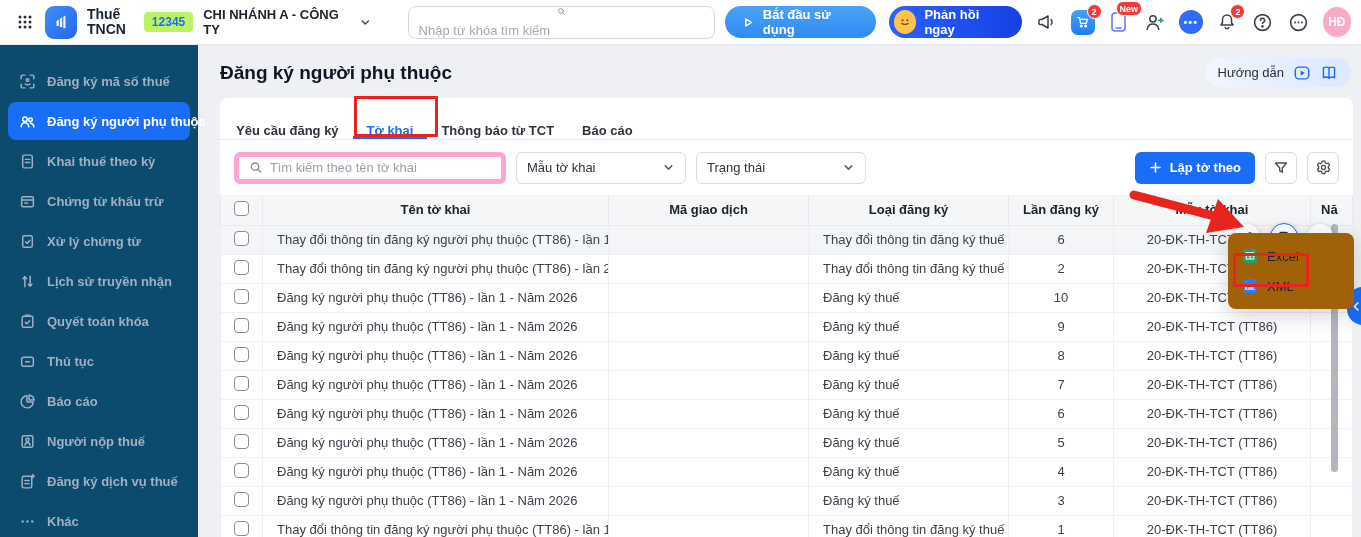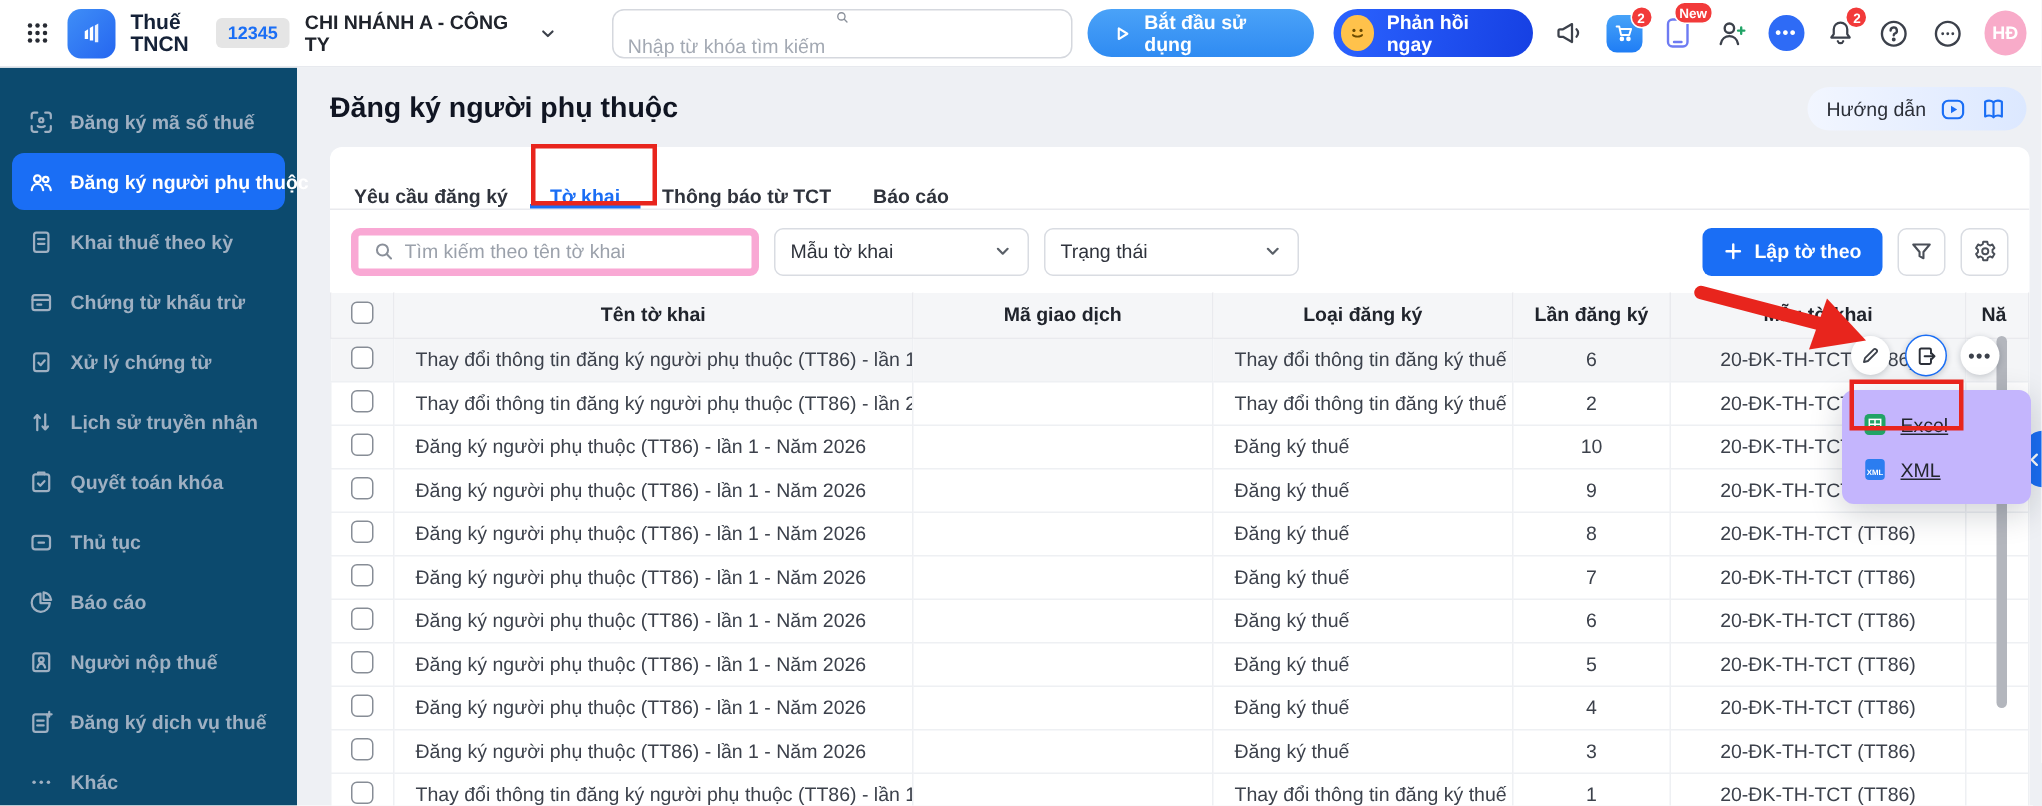--- a/index.html
+++ b/index.html
@@ -4,21 +4,21 @@
 <style>
   * { margin:0; padding:0; box-sizing:border-box; }
   html,body { width:1361px; height:537px; overflow:hidden; }
   body { font-family:"Liberation Sans","DejaVu Sans",sans-serif; position:relative; background:#eef0f4; color:#23262e; }
 
   
   .topbar { height:45px; background:#fff; border-bottom:1px solid #e7e9ee; display:flex; align-items:center; padding:0 10px 0 14px; gap:10px; position:relative; z-index:5; }
   .appsgrid { width:22px; height:22px; display:flex; align-items:center; justify-content:center; cursor:pointer; }
   .logo { width:33px; height:33px; border-radius:9px; background:linear-gradient(135deg,#3f8ef7,#2566f0); display:flex; align-items:center; justify-content:center; }
   .apptitle { font-size:14px; font-weight:700; color:#152238; line-height:15px; }
-  .orgcode { background:#e5e5e5; color:#1a6ef5; font-weight:700; font-size:12px; border-radius:4px; padding:3px 8px; margin-left:8px; }
+  .orgcode { background:#bef264; color:#1a6ef5; font-weight:700; font-size:12px; border-radius:4px; padding:3px 8px; margin-left:8px; }
   .orgname { font-size:13px; font-weight:700; color:#20242c; display:flex; align-items:center; gap:6px; cursor:pointer; }
   .tb-search { width:318px; height:33px; border:1px solid #d5d8de; border-radius:8px; display:flex; align-items:center; padding:0 10px; gap:7px; margin-left:26px;flex-direction:column; }
   .tb-search input { border:none; outline:none; font-size:13px; color:#3c414b; width:100%; font-family:inherit; }
   .tb-search input::placeholder { color:#a3a9b3; }
   .rightgrp { margin-left:auto; display:flex; align-items:center; gap:13px; }
   .pill-start { height:32px; border-radius:16px; background:linear-gradient(180deg,#4aa2f8,#2f8bf2); color:#fff; font-size:13px; font-weight:700; display:flex; align-items:center; gap:8px; padding:16px 16px; cursor:pointer; }
   .pill-feedback { height:32px; border-radius:16px; background:linear-gradient(100deg,#2b63ff,#1640e3); color:#fff; font-size:13px; font-weight:700; display:flex; align-items:center; gap:8px; padding:0 14px 0 5px; cursor:pointer; }
   .smiley { width:24px; height:24px; border-radius:50%; background:#ffc24b; display:flex; align-items:center; justify-content:center; }
   .ico { position:relative; width:24px; height:24px; display:flex; align-items:center; justify-content:center; cursor:pointer; }
   .badge { position:absolute; top:-6px; right:-7px; background:#f23a3a; color:#fff; border-radius:8px; font-size:9px; font-weight:700; min-width:15px; height:15px; line-height:15px; text-align:center; padding:0 3px; border:1px solid #fff; }
@@ -59,21 +59,21 @@
   td.c { text-align:center; padding:0 4px; }
   tr.hoverrow td { background:#f4f5f7; }
   .cb { width:15px; height:15px; border:1.6px solid #878d96; border-radius:4px; background:#fff; display:inline-block; cursor:pointer; }
   .cbcell { text-align:center; padding:0; }
 
   
   .ovl { position:absolute; z-index:20; }
   .rowact { width:26px; height:26px; border-radius:50%; background:#fff; box-shadow:0 1px 4px rgba(20,30,50,.22); display:flex; align-items:center; justify-content:center; cursor:pointer; }
   .rowact.ring { width:28px; height:28px; border:1.5px solid #1a6ef5; }
   .dots3 { color:#3c414b; font-weight:700; letter-spacing:1px; font-size:12px; }
-  .menu { left:1228px; top:260px; width:126px; background:#c4b5fd; border-radius:8px; box-shadow:0 6px 22px rgba(15,23,42,.20); padding:8px 0; z-index:30;text-decoration:underline; }
+  .menu { left:1228px; top:233px; width:126px; background:#a16207; border-radius:8px; box-shadow:0 6px 22px rgba(15,23,42,.20); padding:8px 0; z-index:30; }
   .menu-item { height:30px; display:flex; align-items:center; gap:9px; padding:0 14px; font-size:13px; color:#23262e; cursor:pointer; }
   .edge-tab { left:1347px; top:287px; width:16px; height:38px; background:#1a6ef5; border-radius:19px 0 0 19px; color:#fff; display:flex; align-items:center; padding-left:4px; font-size:13px; cursor:pointer; z-index:25; }
   .vscroll { left:1331px; top:224px; width:7px; height:248px; background:#b3b6bd; border-radius:4px; z-index:15; cursor:grab; }
 
   .ann { position:absolute; z-index:40; pointer-events:none; }
   .ann-box { border:3px solid #e8251d; }
 </style>
 </head>
 <body>
 

